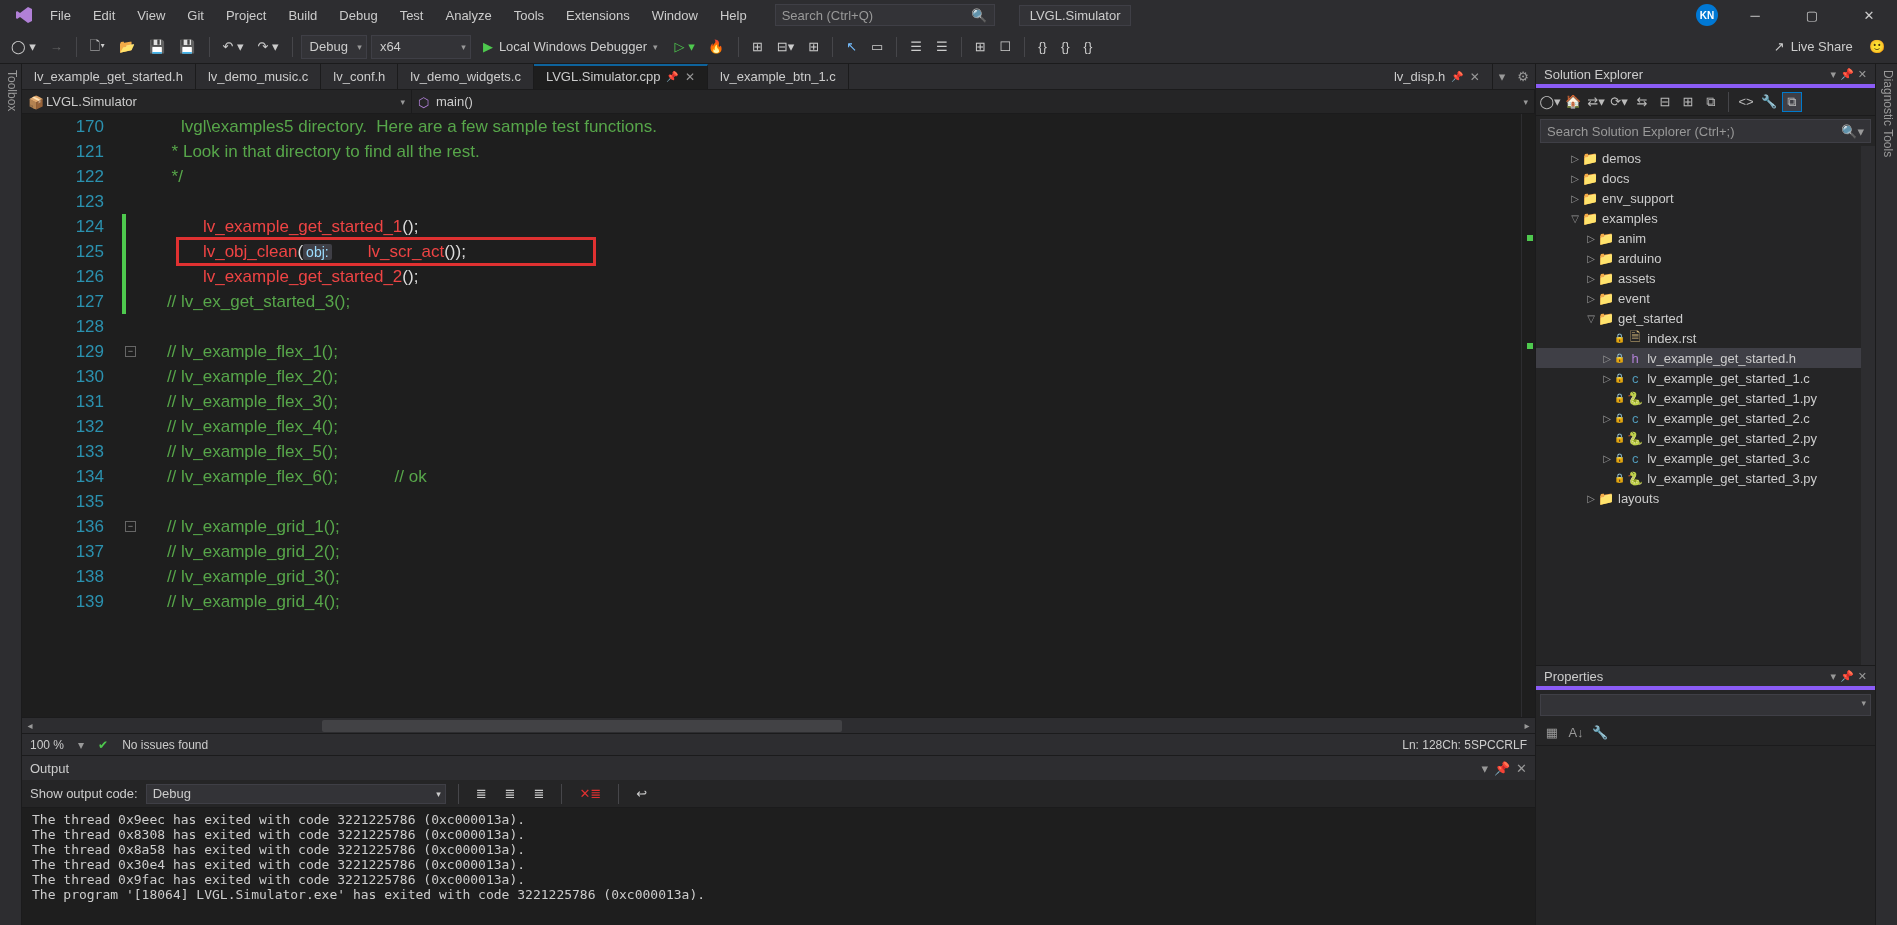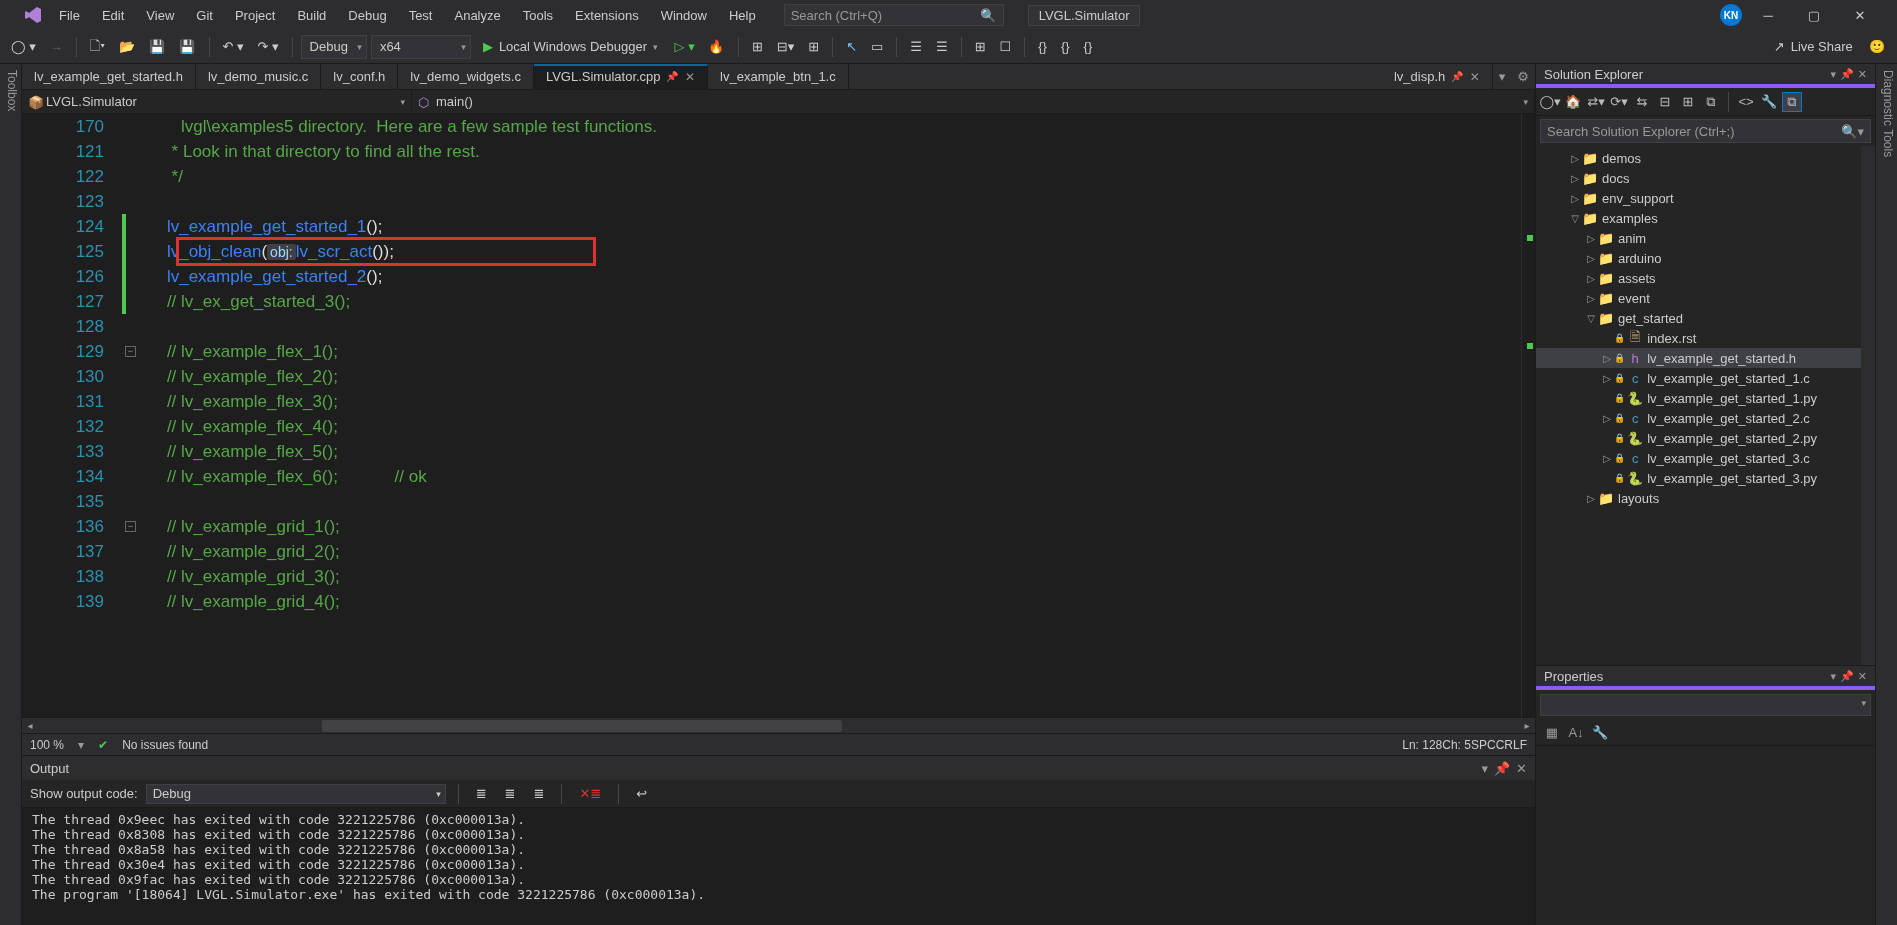--- a/index.html
+++ b/index.html
@@ -1,26 +1,26 @@
 <!DOCTYPE html>
 <html><head>
 <meta charset="utf-8">
 <style>
 * { margin: 0; padding: 0; box-sizing: border-box; font-family: "Segoe UI", Tahoma, sans-serif; }
 body { background: #1e1e1e; color: #ccc; font-size: 13px; overflow: hidden; width: 1897px; height: 925px; }
 
 
-.title-bar { height: 30px; background: #2d2d30; display: flex; align-items: center; padding: 0 17px; }
+.title-bar { height: 30px; background: #2d2d30; display: flex; align-items: center; padding: 0 8px; }
 .vs-logo { width: 20px; height: 20px; margin: 0 6px; }
 .menu-bar { display: flex; gap: 2px; }
 .menu-item { padding: 4px 10px; color: #ccc; cursor: pointer; }
 .search-box { margin-left: 18px; width: 220px; height: 22px; background: #333337; border: 1px solid #3f3f46; display: flex; align-items: center; padding: 0 6px; color: #999; }
 .search-box .mag { margin-left: auto; }
 .project-name-box { margin-left: 24px; padding: 2px 10px; background: #333337; border: 1px solid #3f3f46; color: #ccc; }
-.title-right { margin-left: auto; display: flex; align-items: center; gap: 6px; }
+.title-right { margin-left: auto; display: flex; align-items: center; gap: 17px; }
 .avatar { width: 22px; height: 22px; border-radius: 50%; background: #0078d4; color: #fff; display: flex; align-items: center; justify-content: center; font-size: 10px; font-weight: bold; }
 .win-btn { width: 40px; height: 30px; display: flex; align-items: center; justify-content: center; color: #ccc; }
 
 
 .toolbar { height: 34px; background: #2d2d30; border-bottom: 1px solid #1b1b1c; display: flex; align-items: center; padding: 0 6px; gap: 4px; }
 .tb-btn { padding: 3px 5px; color: #ccc; display: flex; align-items: center; gap: 2px; }
 .tb-sep { width: 1px; height: 20px; background: #46464a; margin: 0 4px; }
 .tb-dropdown { height: 24px; background: #333337; border: 1px solid #3f3f46; padding: 0 18px 0 8px; color: #ccc; display: flex; align-items: center; position: relative; min-width: 60px; }
 .tb-dropdown::after { content: "▾"; position: absolute; right: 4px; font-size: 9px; color: #999; }
 .debug-btn { display: flex; align-items: center; gap: 6px; padding: 3px 8px; color: #ccc; }
@@ -54,21 +54,21 @@
 
 .code-wrap { flex: 1; display: flex; background: #1e1e1e; overflow: hidden; position: relative; font-family: Consolas, monospace; font-size: 17px; line-height: 25px; }
 .gutter { width: 100px; text-align: right; color: #2b91af; padding-right: 18px; user-select: none; background: #1e1e1e; }
 .gutter .ln { height: 25px; }
 .margin-bar { width: 18px; background: #1e1e1e; position: relative; }
 .margin-bar .green-bar { position: absolute; left: 0; width: 4px; background: #4ec94e; }
 .fold { position: absolute; left: 3px; width: 11px; height: 11px; border: 1px solid #666; background: #1e1e1e; color: #999; font-size: 9px; line-height: 9px; text-align: center; }
 .code-body { flex: 1; position: relative; white-space: pre; color: #dcdcdc; }
 .code-line { height: 25px; padding-left: 8px; }
 .comment { color: #57a64a; }
-.func { color: #3b82f6; }
+.func { color: #ef4444; margin-left: 36px; }
 .param-hint { background: #3f3f46; color: #9cdcfe; border-radius: 2px; padding: 0 3px; font-size: 14px; }
 .highlight-box { position: absolute; border: 3px solid #e03131; pointer-events: none; }
 .overview-ruler { width: 14px; background: #1e1e1e; position: relative; border-left: 1px solid #2d2d30; }
 .overview-ruler .mark { position: absolute; right: 2px; width: 6px; height: 6px; background: #4ec94e; }
 
 
 .code-status { height: 22px; background: #2d2d30; display: flex; align-items: center; padding: 0 8px; gap: 14px; color: #ccc; font-size: 12px; border-top: 1px solid #1b1b1c; }
 .code-status .right { margin-left: auto; display: flex; }
 .hscroll { height: 16px; background: #2d2d30; border-top: 1px solid #1b1b1c; position: relative; }
 .hscroll .thumb { position: absolute; left: 300px; width: 520px; top: 2px; height: 12px; background: #424245; border-radius: 2px; }

